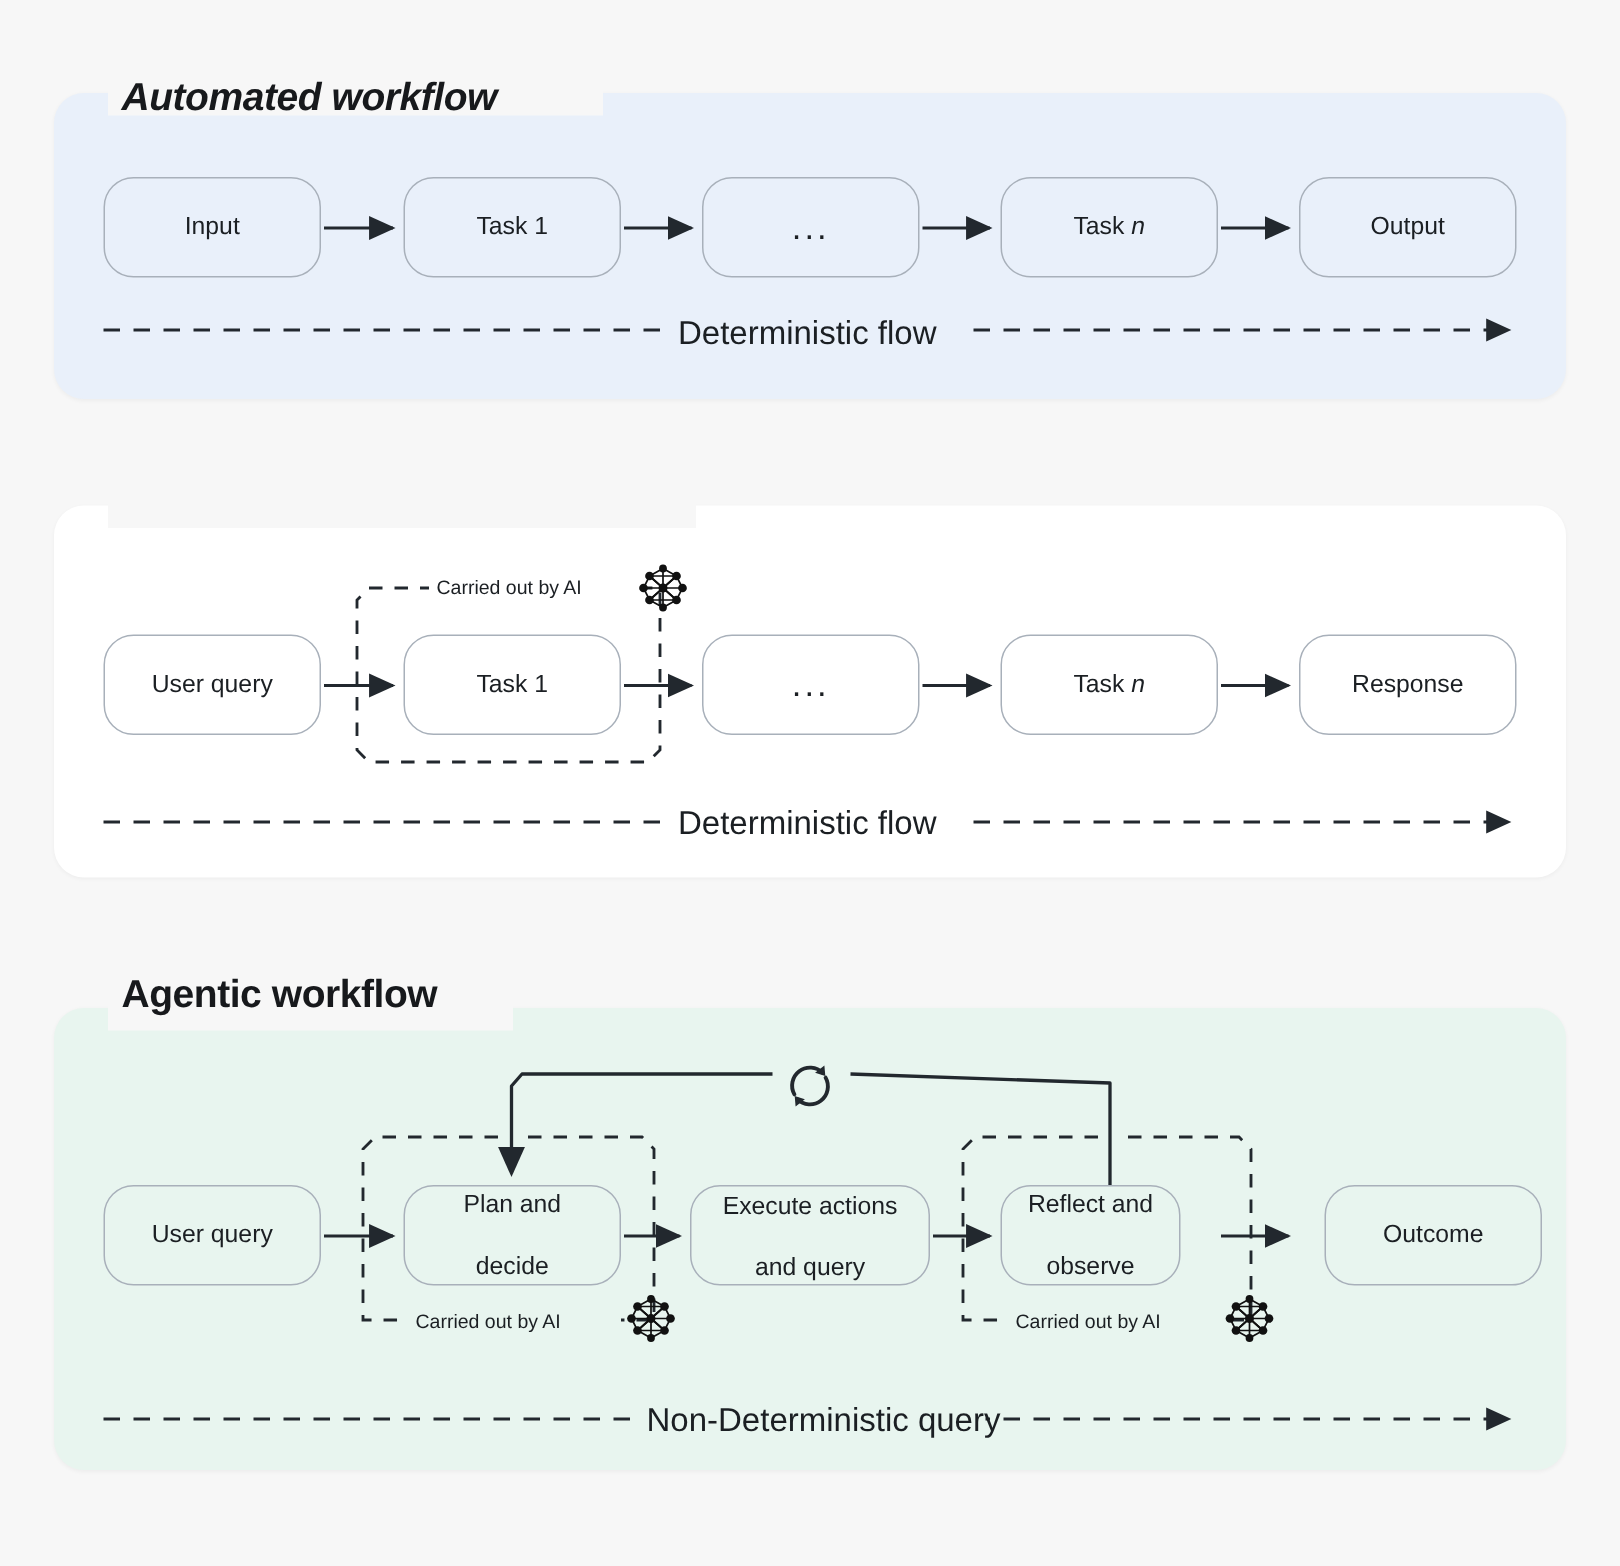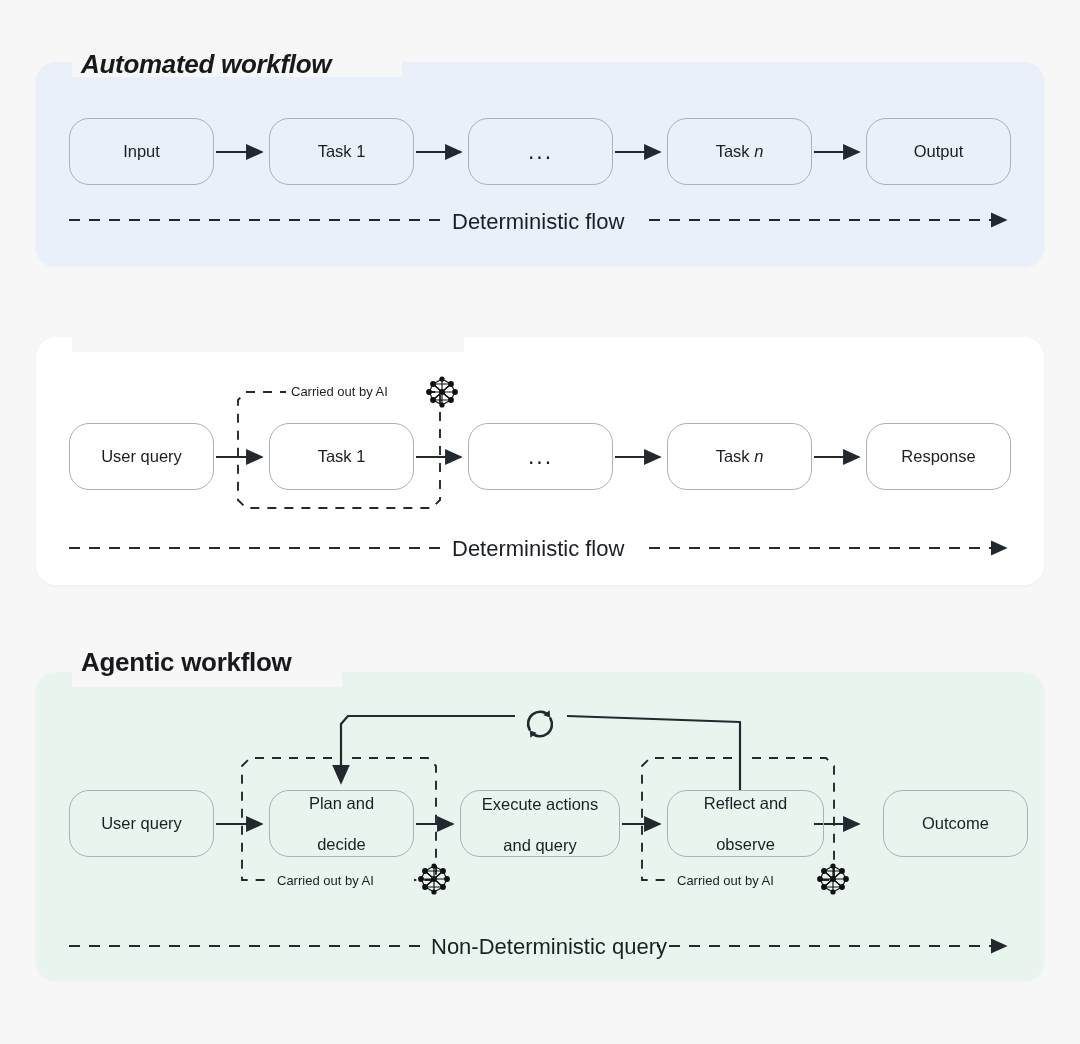--- a/index.html
+++ b/index.html
@@ -167,21 +167,21 @@
       <span>Plan and</span><br>
       <span>decide</span>
     </span>
   </div>
   <div class="node" style="left:460px;top:790px;width:160px;height:67px;align-items:flex-end;">
     <span>
       <span>Execute actions</span><br>
       <span>and query</span>
     </span>
   </div>
-  <div class="node" style="left:667px;top:790px;width:157px;height:67px;">
+  <div class="node" style="left:667px;top:790px;width:120px;height:67px;">
     <span>
       <span>Reflect and</span><br>
       <span>observe</span>
     </span>
   </div>
   <div class="node" style="left:866px;top:790px;width:145px;height:67px;margin-left:17px;">
     <span>Outcome</span>
   </div>
 
   <div class="label-bg" style="left:272px;top:872px;width:142px;height:20px;background:#e8f5ef;"></div>

